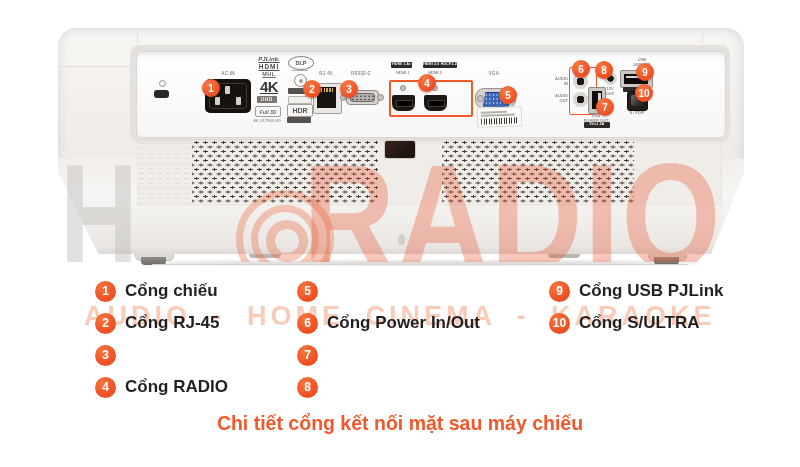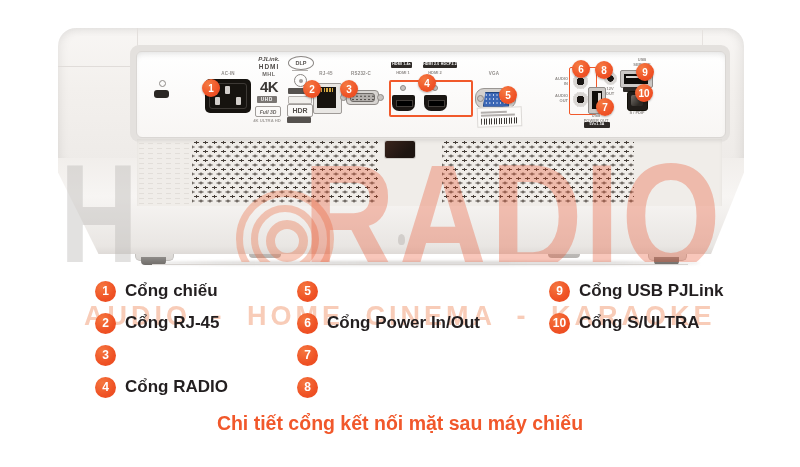--- a/index.html
+++ b/index.html
@@ -78,21 +78,21 @@
   .usb-v-in{position:absolute;left:2.5px;top:3px;width:10px;height:18px;background:#0f0d0a;}
   .usb-v-t{position:absolute;left:9px;top:5px;width:2.5px;height:14px;background:#d9d5d1;}
   .usb-h{left:620px;top:70px;width:31px;height:16px;background:#cbc8c5;border:1px solid #8f8b88;border-radius:2px;}
   .usb-h-in{position:absolute;left:3px;top:2.5px;width:24px;height:10px;background:#0f0d0a;}
   .usb-h-t{position:absolute;left:5px;top:4.5px;width:20px;height:2.5px;background:#d9d5d1;}
   .spdif{left:627px;top:91px;width:19px;height:18px;background:#211d1a;border-radius:3px;border:1px solid #121008;}
   .spdif-in{position:absolute;left:2.5px;top:2.5px;width:12px;height:11px;border-radius:2px;
     background:linear-gradient(135deg,#75706b,#2e2a26 75%);}
 
   
-  .logo{color:#504c49;font-weight:bold;line-height:1;}
+  .logo{color:#504c49;font-weight:bold;line-height:1;text-decoration:underline;}
   .lg-box{border:1px solid #a09c99;border-radius:2px;color:#6b6764;display:flex;align-items:center;justify-content:center;}
   .lg-badge{background:#7a7673;color:#fff;display:flex;align-items:center;justify-content:center;border-radius:1px;}
   .lg-oval{border:1px solid #8a8683;border-radius:50%;display:flex;align-items:center;justify-content:center;color:#55514e;}
   .lg-dark{background:#55514e;border-radius:1px;}
   .lg-light{background:#f1efec;border:1px solid #b5b1ae;border-radius:1px;}
 
   
   .callout{width:18px;height:18px;border-radius:50%;color:#fff;font-size:10px;font-weight:bold;
     display:flex;align-items:center;justify-content:center;z-index:30;
     background:radial-gradient(circle at 35% 28%,#f57a42 0%,#ef5226 62%,#e84a1f 100%);

